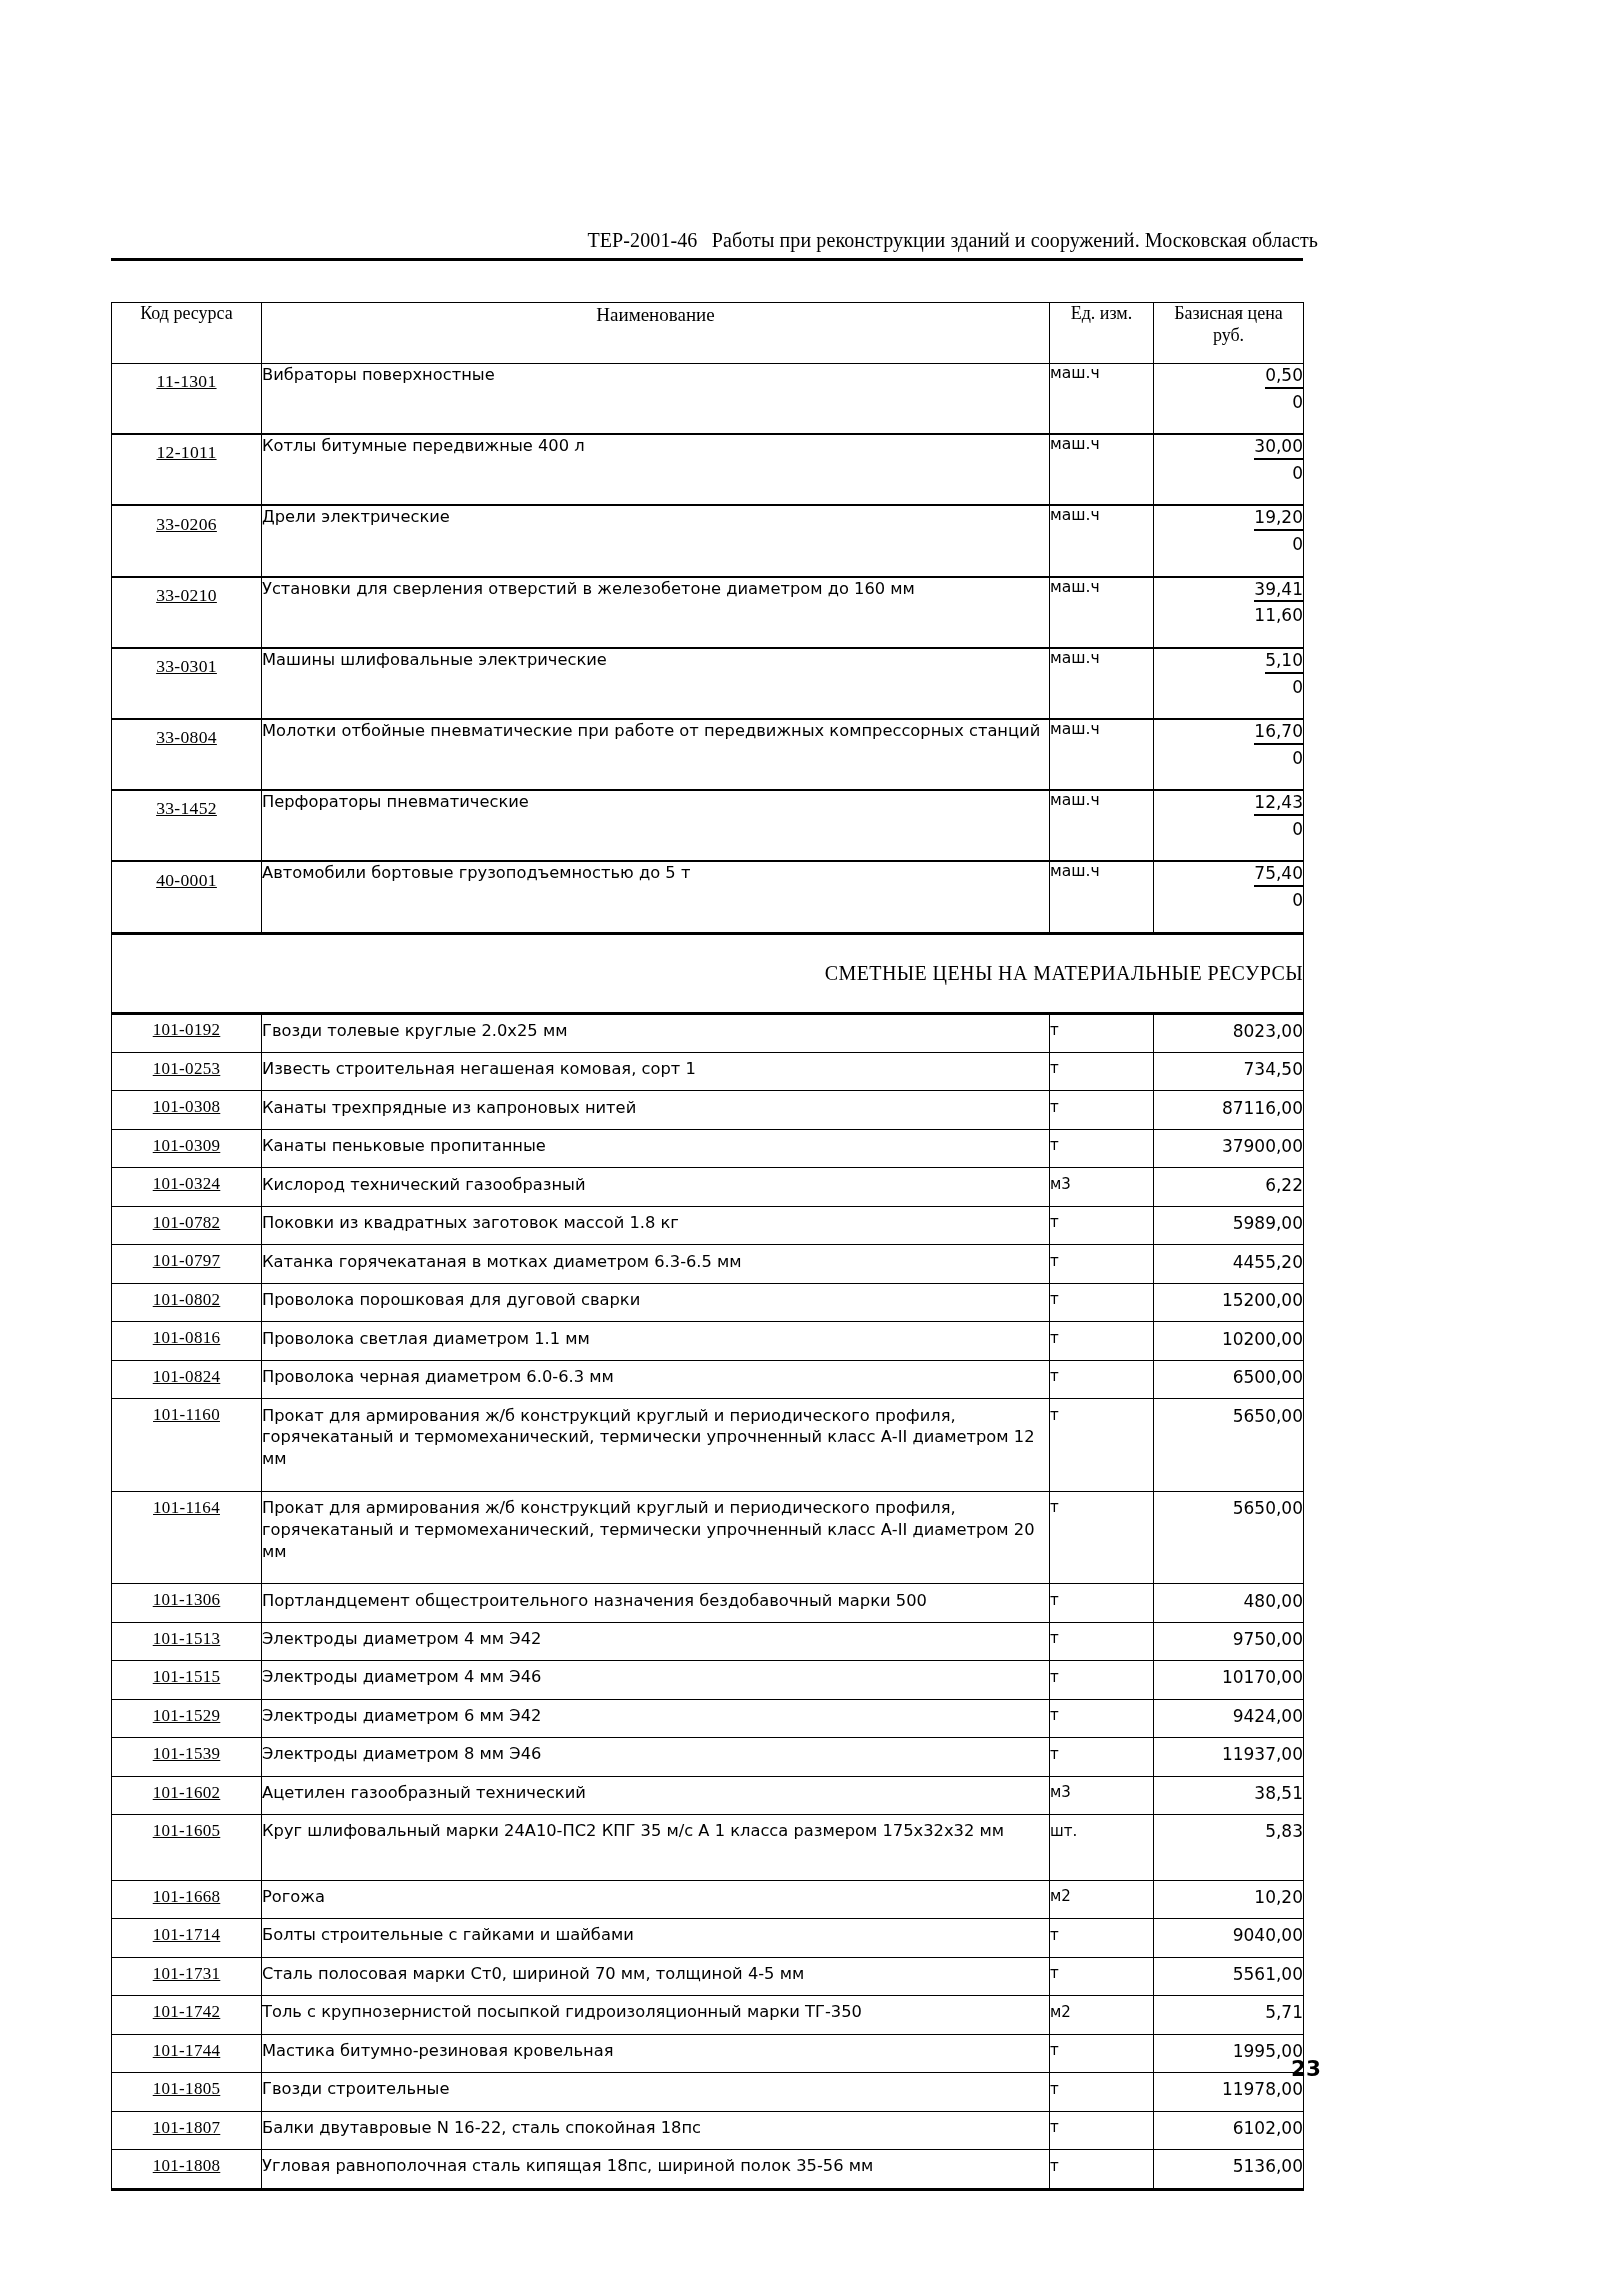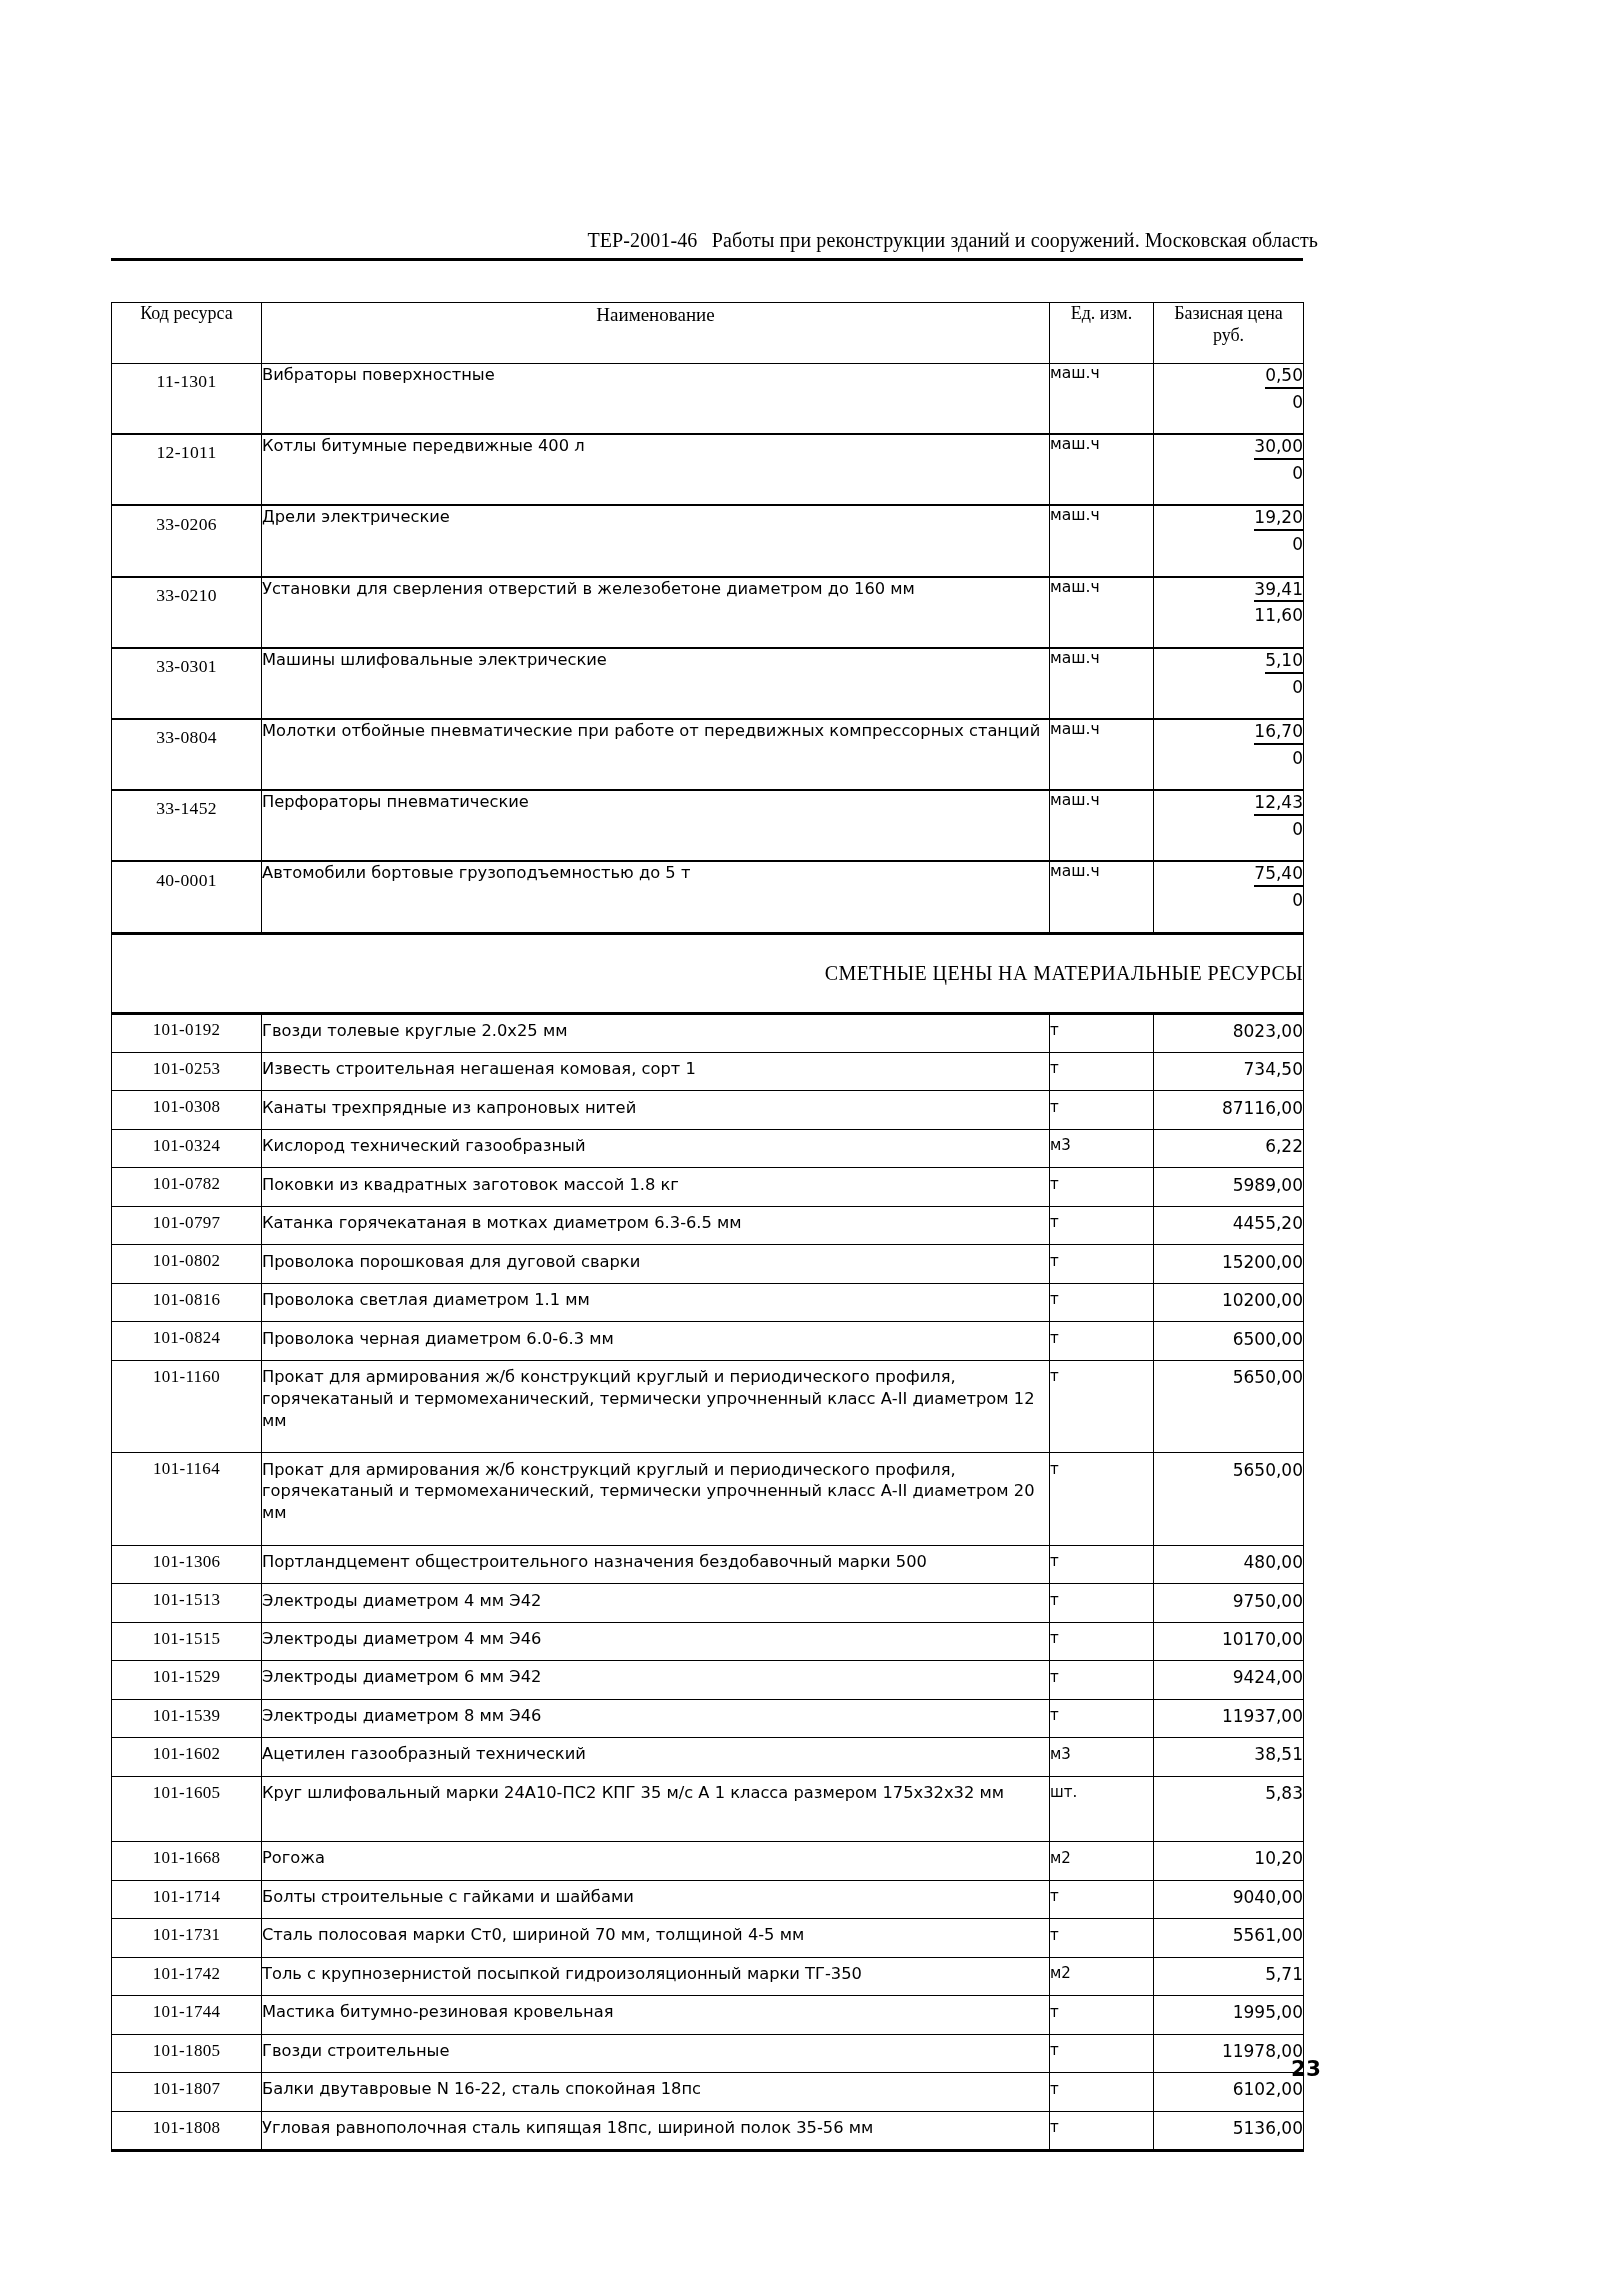--- a/index.html
+++ b/index.html
@@ -88,20 +88,21 @@
 
   
   tr.machine td { height: 62px; }
   tr.machine td.code,
   tr.mat td.code {
     font-family: "Liberation Serif", "DejaVu Serif", serif;
     font-size: 17.6px;
     text-align: center;
     padding-top: 7.2px;
     letter-spacing: 0.3px;
+    text-decoration: underline;
   }
   td.name {
     font-family: "DejaVu Sans", "Liberation Sans", sans-serif;
     font-size: 16.3px;
     line-height: 1.34;
     padding: 6.5px 0 3.9px 7.8px;
     text-align: left;
   }
   td.unit {
     font-family: "DejaVu Sans", "Liberation Sans", sans-serif;
@@ -259,20 +260,26 @@
             <td class="unit">т</td>
             <td class="price">734,50</td>
           </tr>
           <tr class="mat">
             <td class="code">101-0308</td>
             <td class="name">Канаты трехпрядные из капроновых нитей</td>
             <td class="unit">т</td>
             <td class="price">87116,00</td>
           </tr>
           <tr class="mat">
+            <td class="code">101-0309</td>
+            <td class="name">Канаты пеньковые пропитанные</td>
+            <td class="unit">т</td>
+            <td class="price">37900,00</td>
+          </tr>
+          <tr class="mat">
             <td class="code">101-0324</td>
             <td class="name">Кислород технический газообразный</td>
             <td class="unit">м3</td>
             <td class="price">6,22</td>
           </tr>
           <tr class="mat">
             <td class="code">101-0782</td>
             <td class="name">Поковки из квадратных заготовок массой 1.8 кг</td>
             <td class="unit">т</td>
             <td class="price">5989,00</td>

